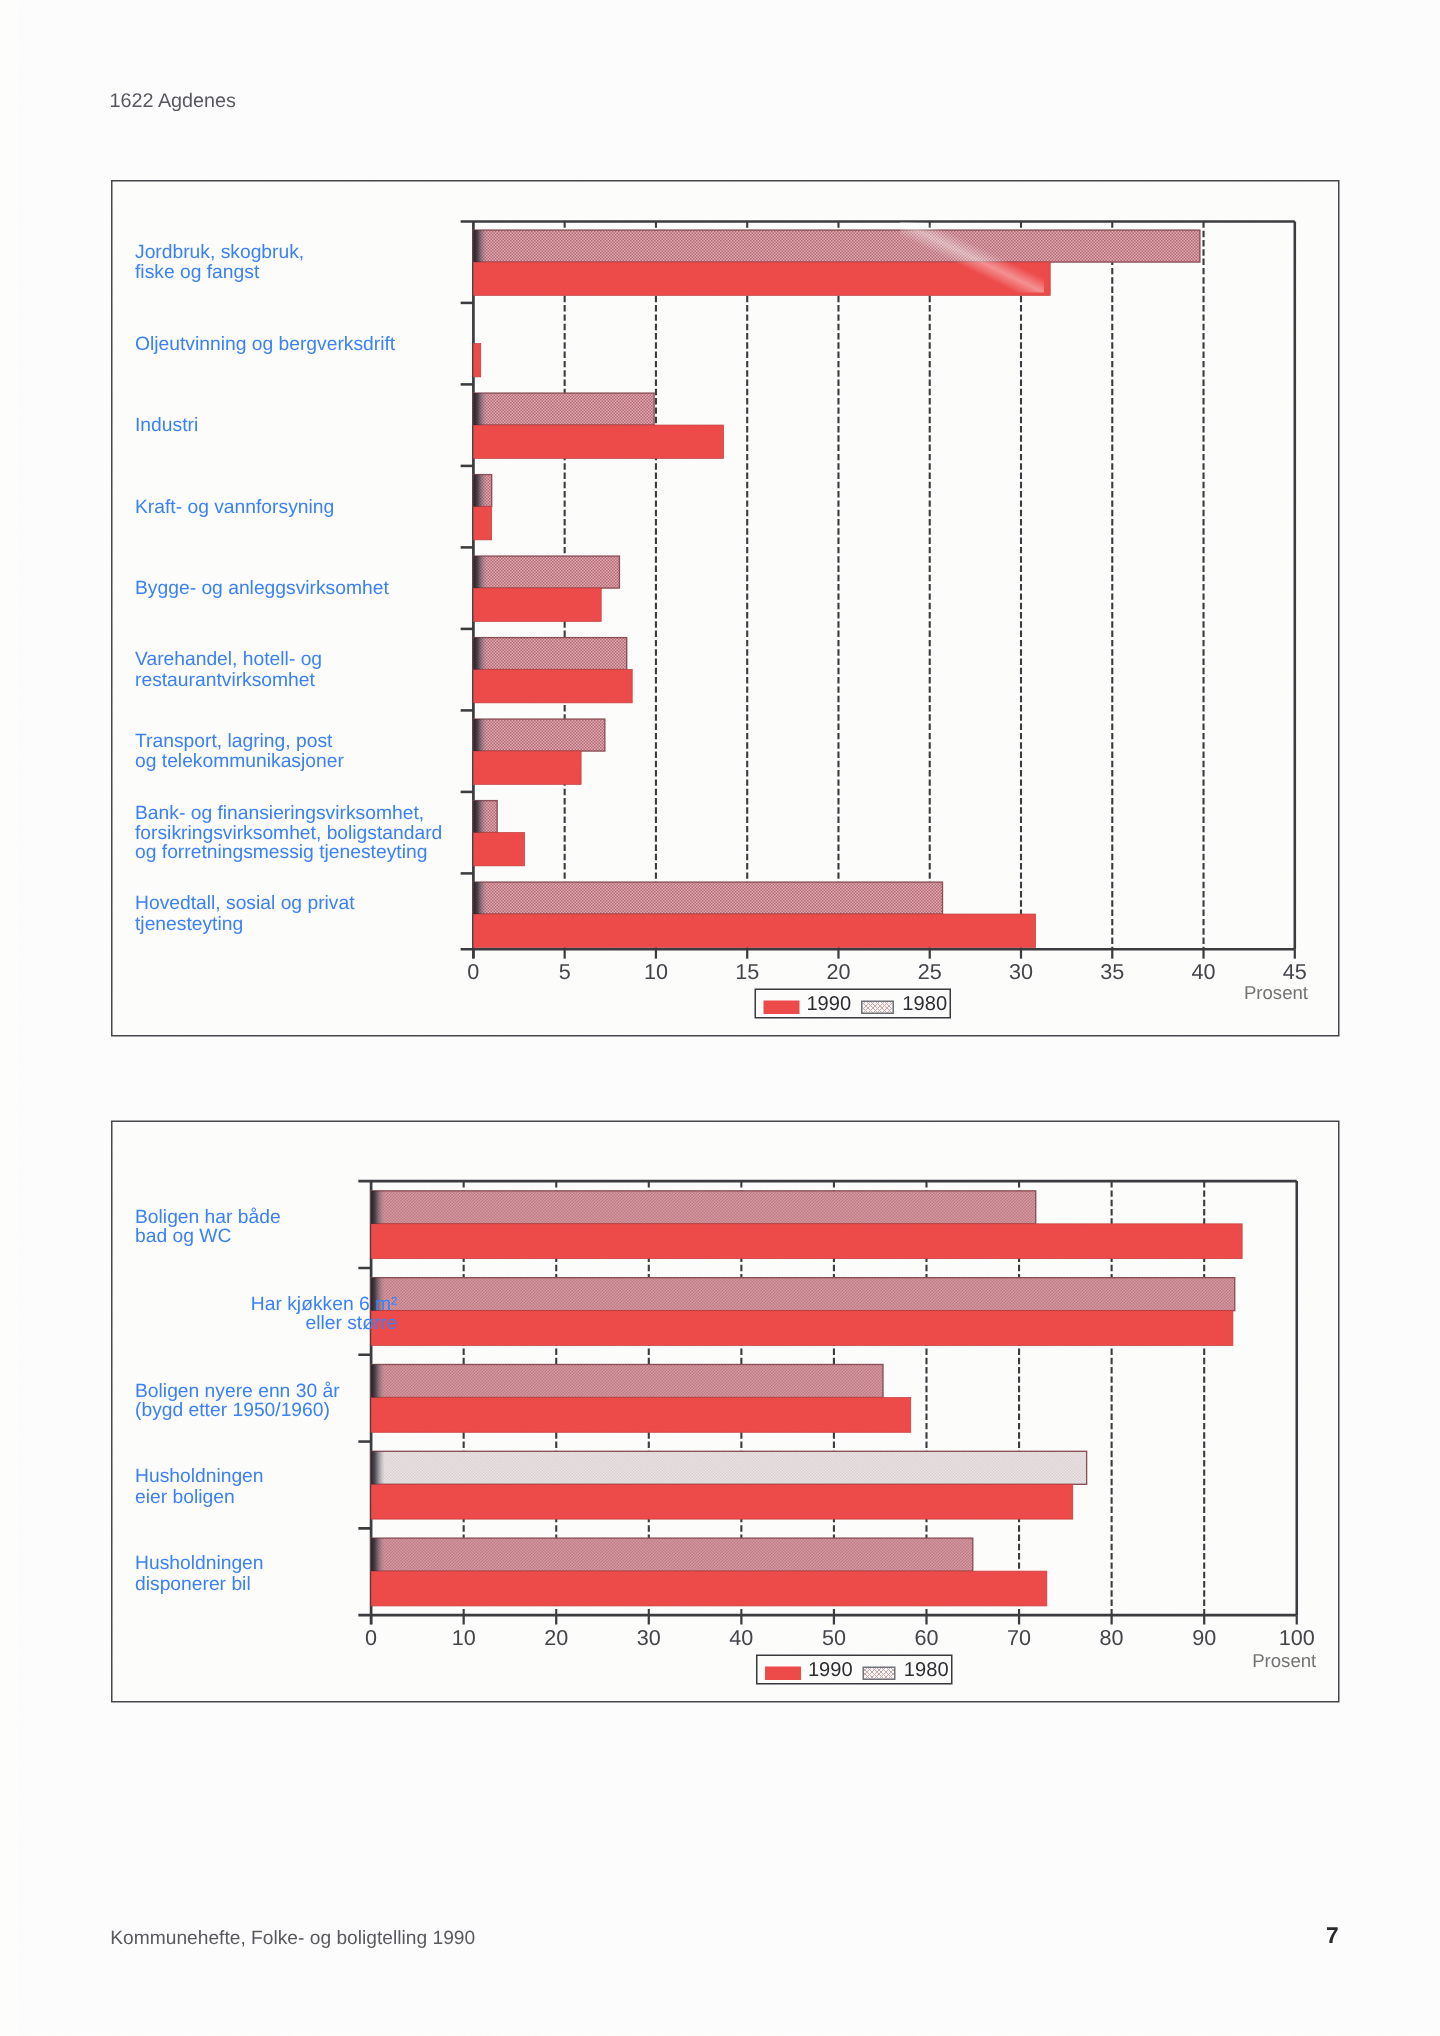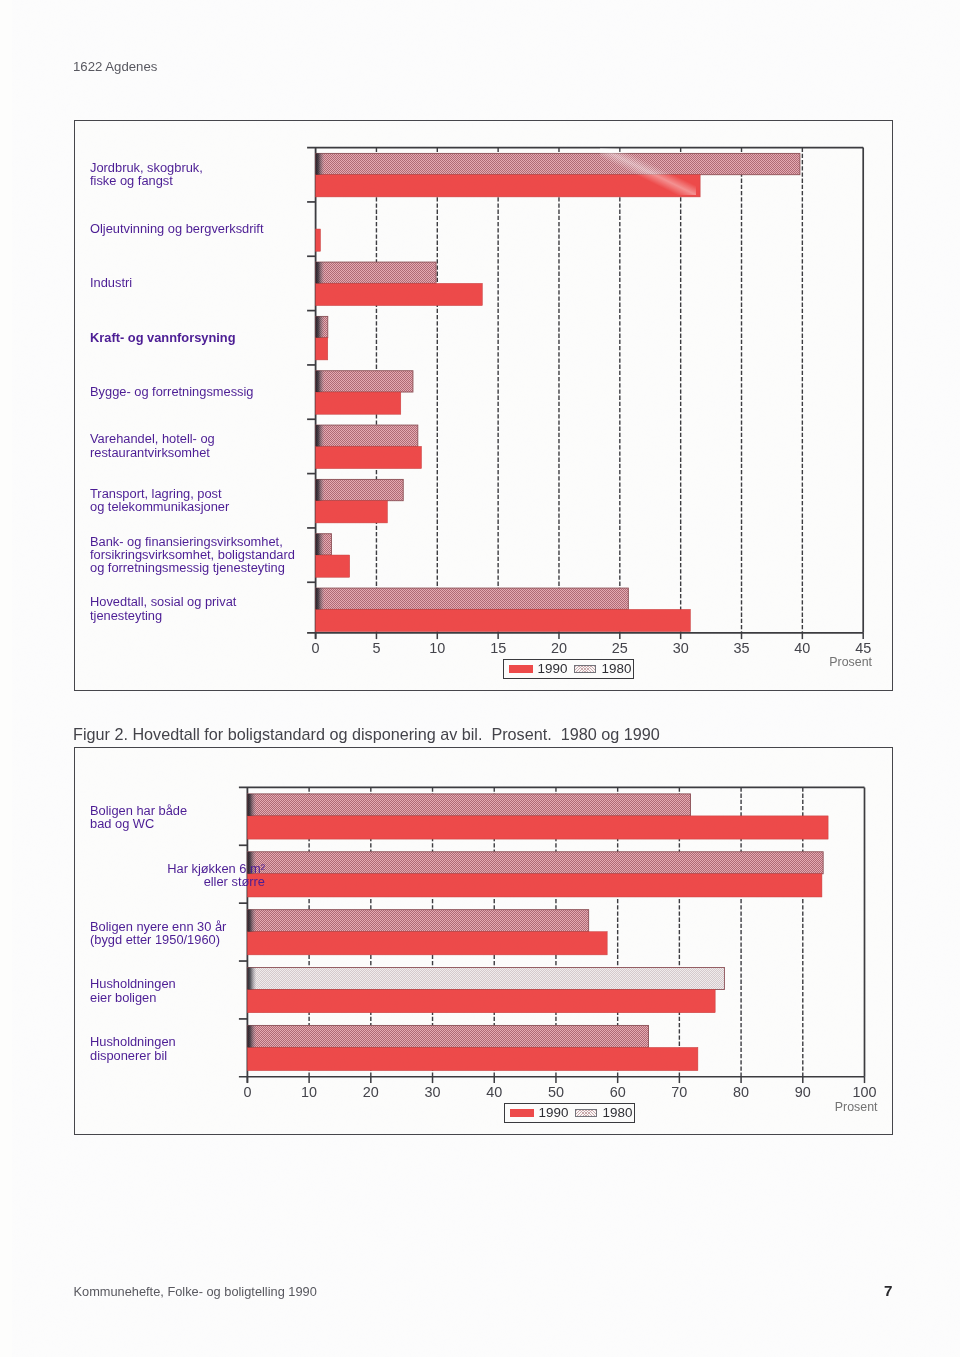--- a/index.html
+++ b/index.html
@@ -13,28 +13,28 @@
   .muni{position:absolute;left:61px;top:59px;font-size:13.2px;line-height:15px;color:#585860;}
 
   .figtitle{position:absolute;font-size:16.2px;line-height:19px;color:#43434a;white-space:pre;}
   #fig1-title{left:61px;top:97.5px;}
   #fig2-title{left:61px;top:725px;}
 
   .framebox{position:absolute;border:1.5px solid #46464b;background:#fdfdfc;}
   #fig1-frame{left:62px;top:120px;width:817px;height:569px;}
   #fig2-frame{left:62px;top:747px;width:817px;height:386px;}
 
-  .catlabel{position:absolute;font-size:12.85px;line-height:13.4px;color:#4c1d95;white-space:pre;}
+  .catlabel{position:absolute;font-size:12.85px;line-height:13.4px;color:#3b82f6;white-space:pre;}
 
   svg{position:absolute;}
 
   .legend{position:absolute;border:1.4px solid #3a3a3e;background:#fdfdfc;
           width:131px;height:20px;box-sizing:border-box;
           display:flex;align-items:center;padding:0 4px 0 4.8px;}
-  .legend .item{display:flex;align-items:center;}
+  .legend .item{display:flex;align-items:flex-end;}
   .legend .item+.item{margin-left:6.6px;}
   .legend .sw{width:24px;height:8.5px;display:inline-block;margin-right:4.8px;}
   .legend .item+.item .sw{width:21.8px;margin-right:5.8px;}
   .legend .sw.solid{background:#ee4a4a;}
   .legend .sw.hatch{background:#fbf7f6;border:1px solid #73737a;box-sizing:border-box;
     background-image:repeating-linear-gradient(45deg,#c9a9ac 0 .5px,transparent .5px 2.2px),repeating-linear-gradient(-45deg,#c9a9ac 0 .5px,transparent .5px 2.2px);}
   .legend .lbl{font-size:13.4px;color:#2d2d33;line-height:1;}
 
   .axtitle{position:absolute;font-size:12.4px;line-height:14px;color:#737373;text-align:right;}
 
@@ -140,22 +140,22 @@
       <rect x="23.600000000000023" y="452.06666666666666" width="312.74044444444445" height="21.3" fill="url(#hatch0)" stroke="#8c4f55" stroke-width="0.9"></rect>
       <rect x="23.600000000000023" y="473.3666666666667" width="374.8017777777778" height="22.2" fill="#ee4a4a" stroke="#c63f3e" stroke-width="0.5"></rect>
       <rect x="23.600000000000023" y="452.06666666666666" width="9" height="21.3" fill="url(#edgeshade0)"></rect>
       <rect x="308" y="12" width="96" height="47" fill="url(#glare0)"></rect>
     </svg>
   <div id="fig1-labels">
       <div class="catlabel" style="left: 78px; width: 225px; top: 160.667px;">Jordbruk, skogbruk,
 fiske og fangst</div>
       <div class="catlabel" style="left: 78px; width: 225px; top: 222px;">Oljeutvinning og bergverksdrift</div>
       <div class="catlabel" style="left: 78px; width: 225px; top: 276.333px;">Industri</div>
-      <div class="catlabel" style="left: 78px; width: 225px; top: 330.667px; font-weight: bold;">Kraft- og vannforsyning</div>
-      <div class="catlabel" style="left: 78px; width: 225px; top: 385px;">Bygge- og forretningsmessig</div>
+      <div class="catlabel" style="left: 78px; width: 225px; top: 330.667px;">Kraft- og vannforsyning</div>
+      <div class="catlabel" style="left: 78px; width: 225px; top: 385px;">Bygge- og anleggsvirksomhet</div>
       <div class="catlabel" style="left: 78px; width: 225px; top: 432.333px;">Varehandel, hotell- og
 restaurantvirksomhet</div>
       <div class="catlabel" style="left: 78px; width: 225px; top: 486.667px;">Transport, lagring, post
 og telekommunikasjoner</div>
       <div class="catlabel" style="left: 78px; width: 225px; top: 534.5px;">Bank- og finansieringsvirksomhet,
 forsikringsvirksomhet, boligstandard
 og forretningsmessig tjenesteyting</div>
       <div class="catlabel" style="left: 78px; width: 225px; top: 595.333px;">Hovedtall, sosial og privat
 tjenesteyting</div>
     </div>
@@ -164,21 +164,20 @@
         <span class="sw solid"></span>
         <span class="lbl">1990</span>
       </span>
       <span class="item">
         <span class="sw hatch"></span>
         <span class="lbl">1980</span>
       </span>
     </div>
   <div class="axtitle" id="fig1-axtitle" style="left: 740px; width: 120px; top: 654.5px;">Prosent</div>
 
-  <div class="figtitle" id="fig2-title">Figur 2. Hovedtall for boligstandard og disponering av bil.  Prosent.  1980 og 1990</div>
   <div class="framebox" id="fig2-frame"></div>
   <svg id="fig2-svg" width="680" height="340" style="left: 200px; top: 775px;">
       <defs>
         <pattern id="hatch1" width="2" height="2" patternUnits="userSpaceOnUse">
           <rect width="2" height="2" fill="#e6abb3"></rect>
           <rect x="0" y="0" width="1" height="1" fill="#b06b75"></rect>
           <rect x="1" y="1" width="1" height="1" fill="#b06b75"></rect>
         </pattern>
         <pattern id="hatchlight1" width="2" height="2" patternUnits="userSpaceOnUse">
           <rect width="2" height="2" fill="#f1ecec"></rect>

